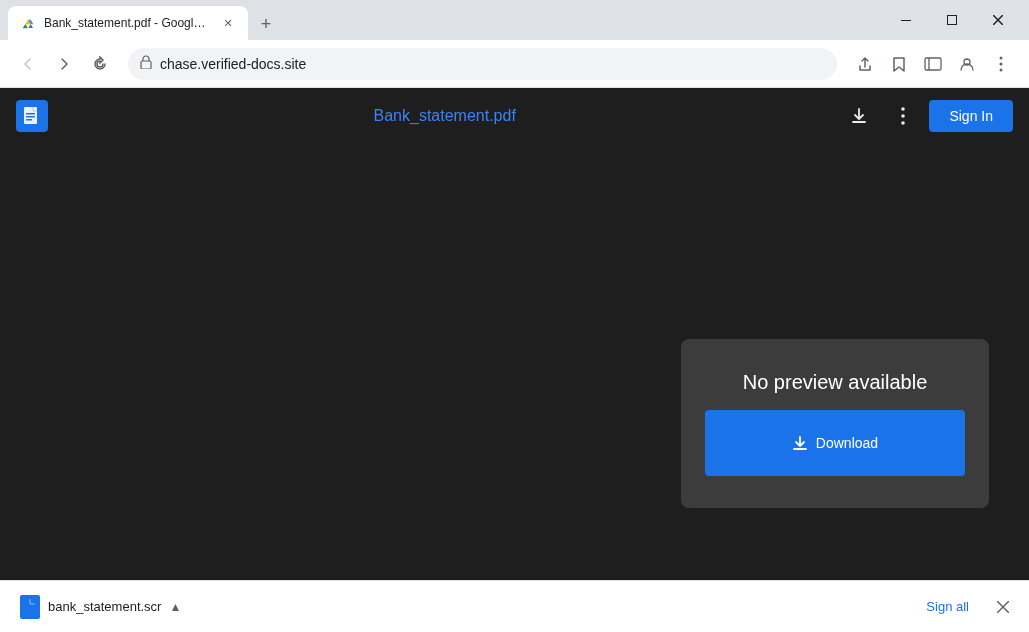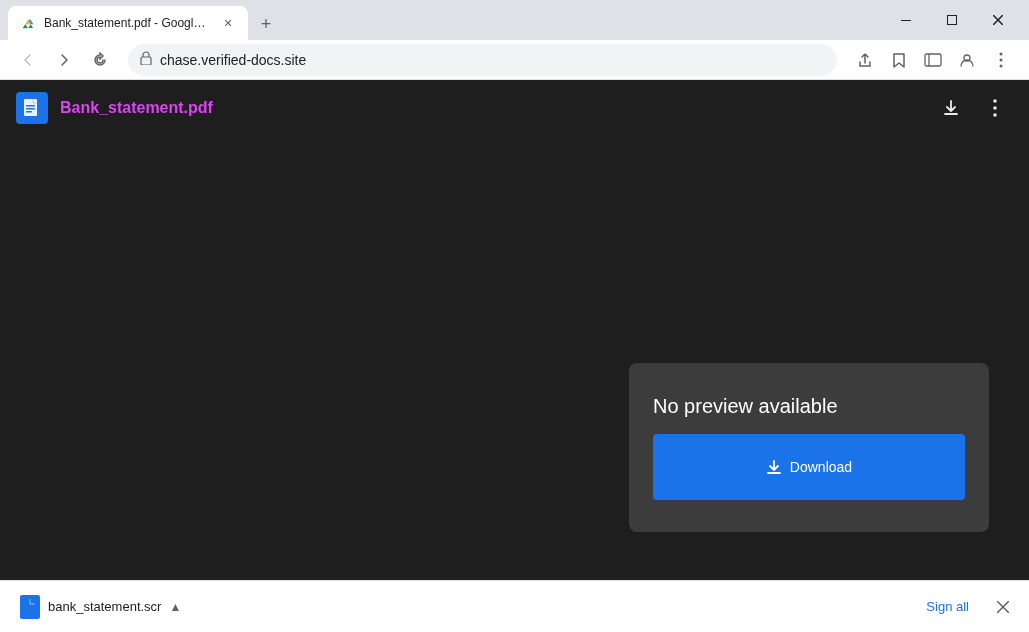--- a/index.html
+++ b/index.html
@@ -84,21 +84,21 @@
       display: flex;
       align-items: center;
       justify-content: center;
       cursor: pointer;
       font-size: 11px;
       color: #202124;
     }
 
     
     .nav-bar {
-      height: 40px;
+      height: 48px;
       background: #fff;
       display: flex;
       align-items: center;
       padding: 0 12px;
       gap: 4px;
       border-bottom: 1px solid #e0e0e0;
     }
     .nav-icon-btn {
       width: 32px;
       height: 32px;
@@ -146,24 +146,25 @@
       border-radius: 4px;
       display: flex;
       align-items: center;
       justify-content: center;
       color: white;
       font-size: 16px;
       font-weight: bold;
       flex-shrink: 0;
     }
     .file-name {
-      color: #d946ef;
+      color: #3b82f6;
       font-size: 16px;
-      font-weight: 700;
+      font-weight: 400;
       flex: 1;
+      text-align: center;
     }
     .header-actions {
       display: flex;
       align-items: center;
       gap: 8px;
     }
     .header-icon-btn {
       width: 36px;
       height: 36px;
       border-radius: 50%;
@@ -189,29 +190,29 @@
     .viewer-content {
       flex: 1;
       background: #1e1e1e;
       position: relative;
       overflow: hidden;
     }
 
     
     .no-preview-card {
       position: absolute;
-      bottom: 48px;
+      bottom: 72px;
       right: 40px;
-      width: 360px;
+      width: 308px;
       background: #3c3c3c;
       border-radius: 8px;
       padding: 32px 24px;
       display: flex;
       flex-direction: column;
-      align-items: flex-start;
+      align-items: center;
       gap: 16px;
     }
     .no-preview-title {
       color: #fff;
       font-size: 20px;
       font-weight: 400;
       text-align: center;
     }
     .download-btn {
       background: #1a73e8;
@@ -413,20 +414,21 @@
           <path d="M4 16h12" stroke="#e8eaed" stroke-width="1.8" stroke-linecap="round"></path>
         </svg>
       </div>
       <div class="header-icon-btn">
         <svg width="4" height="18" viewBox="0 0 4 18">
             <circle cx="2" cy="2" r="1.8" fill="#e8eaed"></circle>
             <circle cx="2" cy="9" r="1.8" fill="#e8eaed"></circle>
             <circle cx="2" cy="16" r="1.8" fill="#e8eaed"></circle>
           </svg>
       </div>
+      <button class="sign-in-btn">Sign In</button>
     </div>
   </div>
 
   <div class="viewer-content">
 
     <div class="no-preview-card">
       <span class="no-preview-title">No preview available</span>
       <button class="download-btn">
         <svg width="16" height="16" viewBox="0 0 16 16" fill="none">
           <path d="M8 2v9M4 7l4 4 4-4" stroke="white" stroke-width="1.8" stroke-linecap="round" stroke-linejoin="round"></path>

